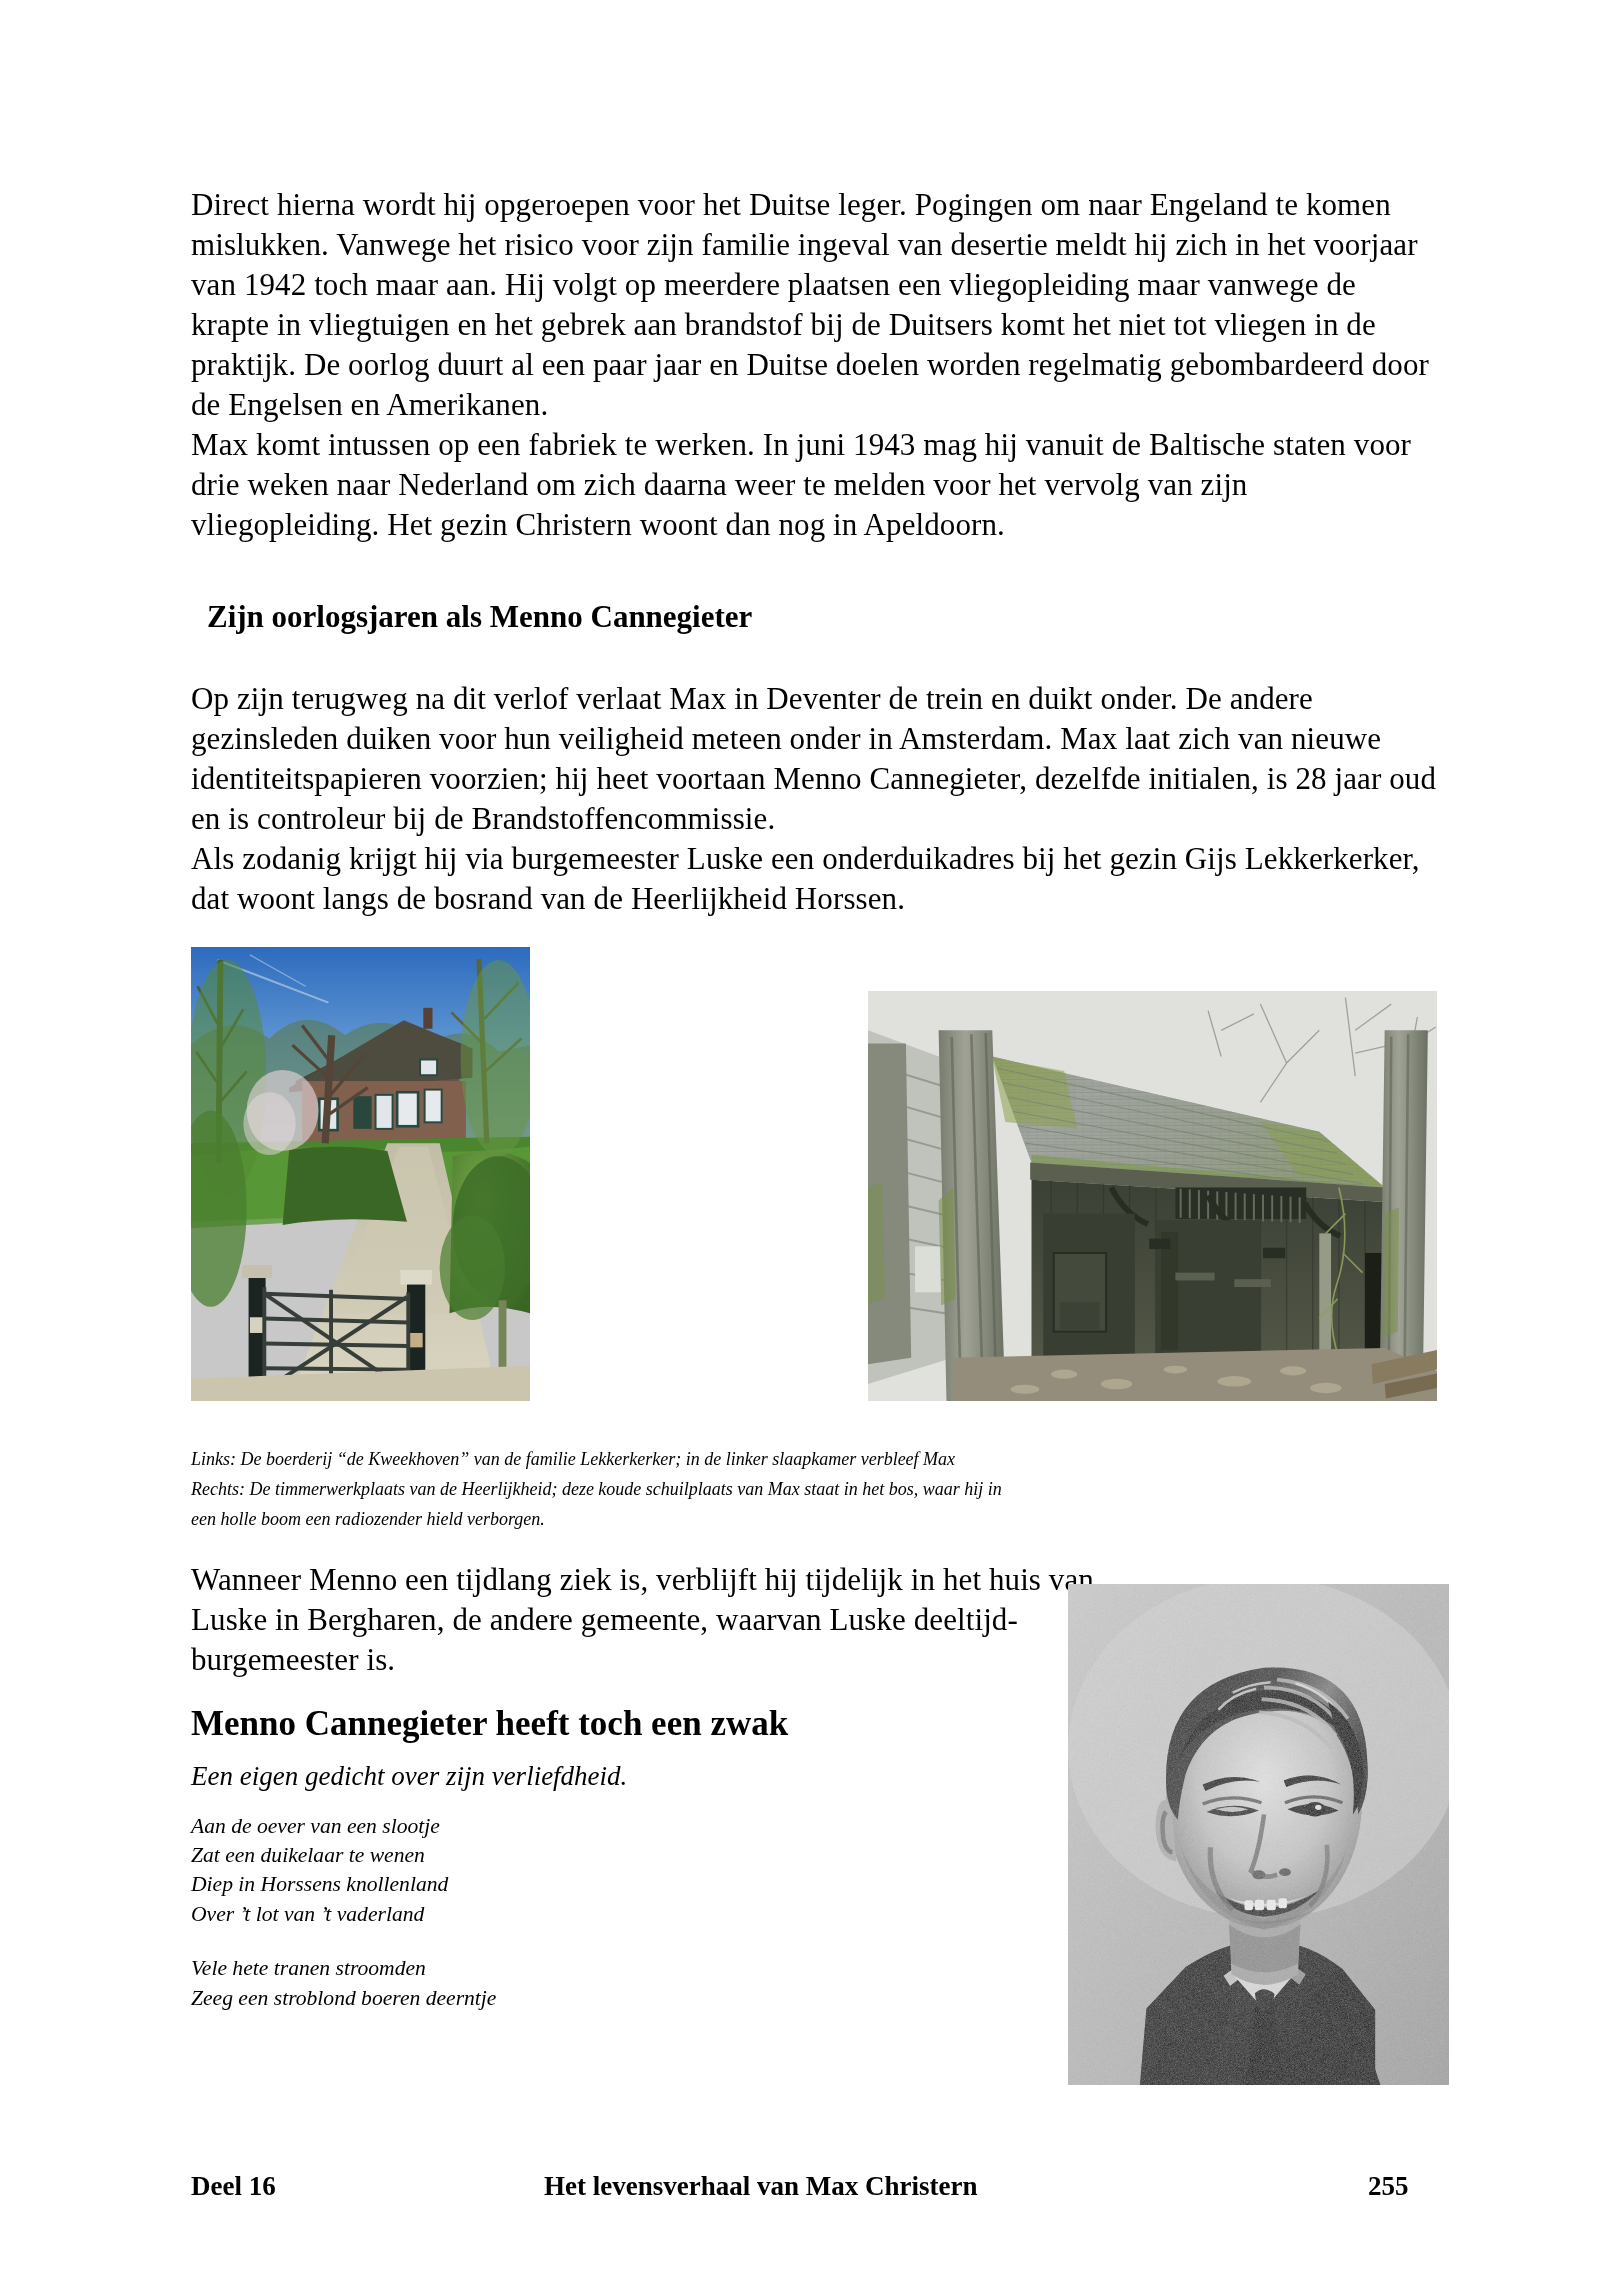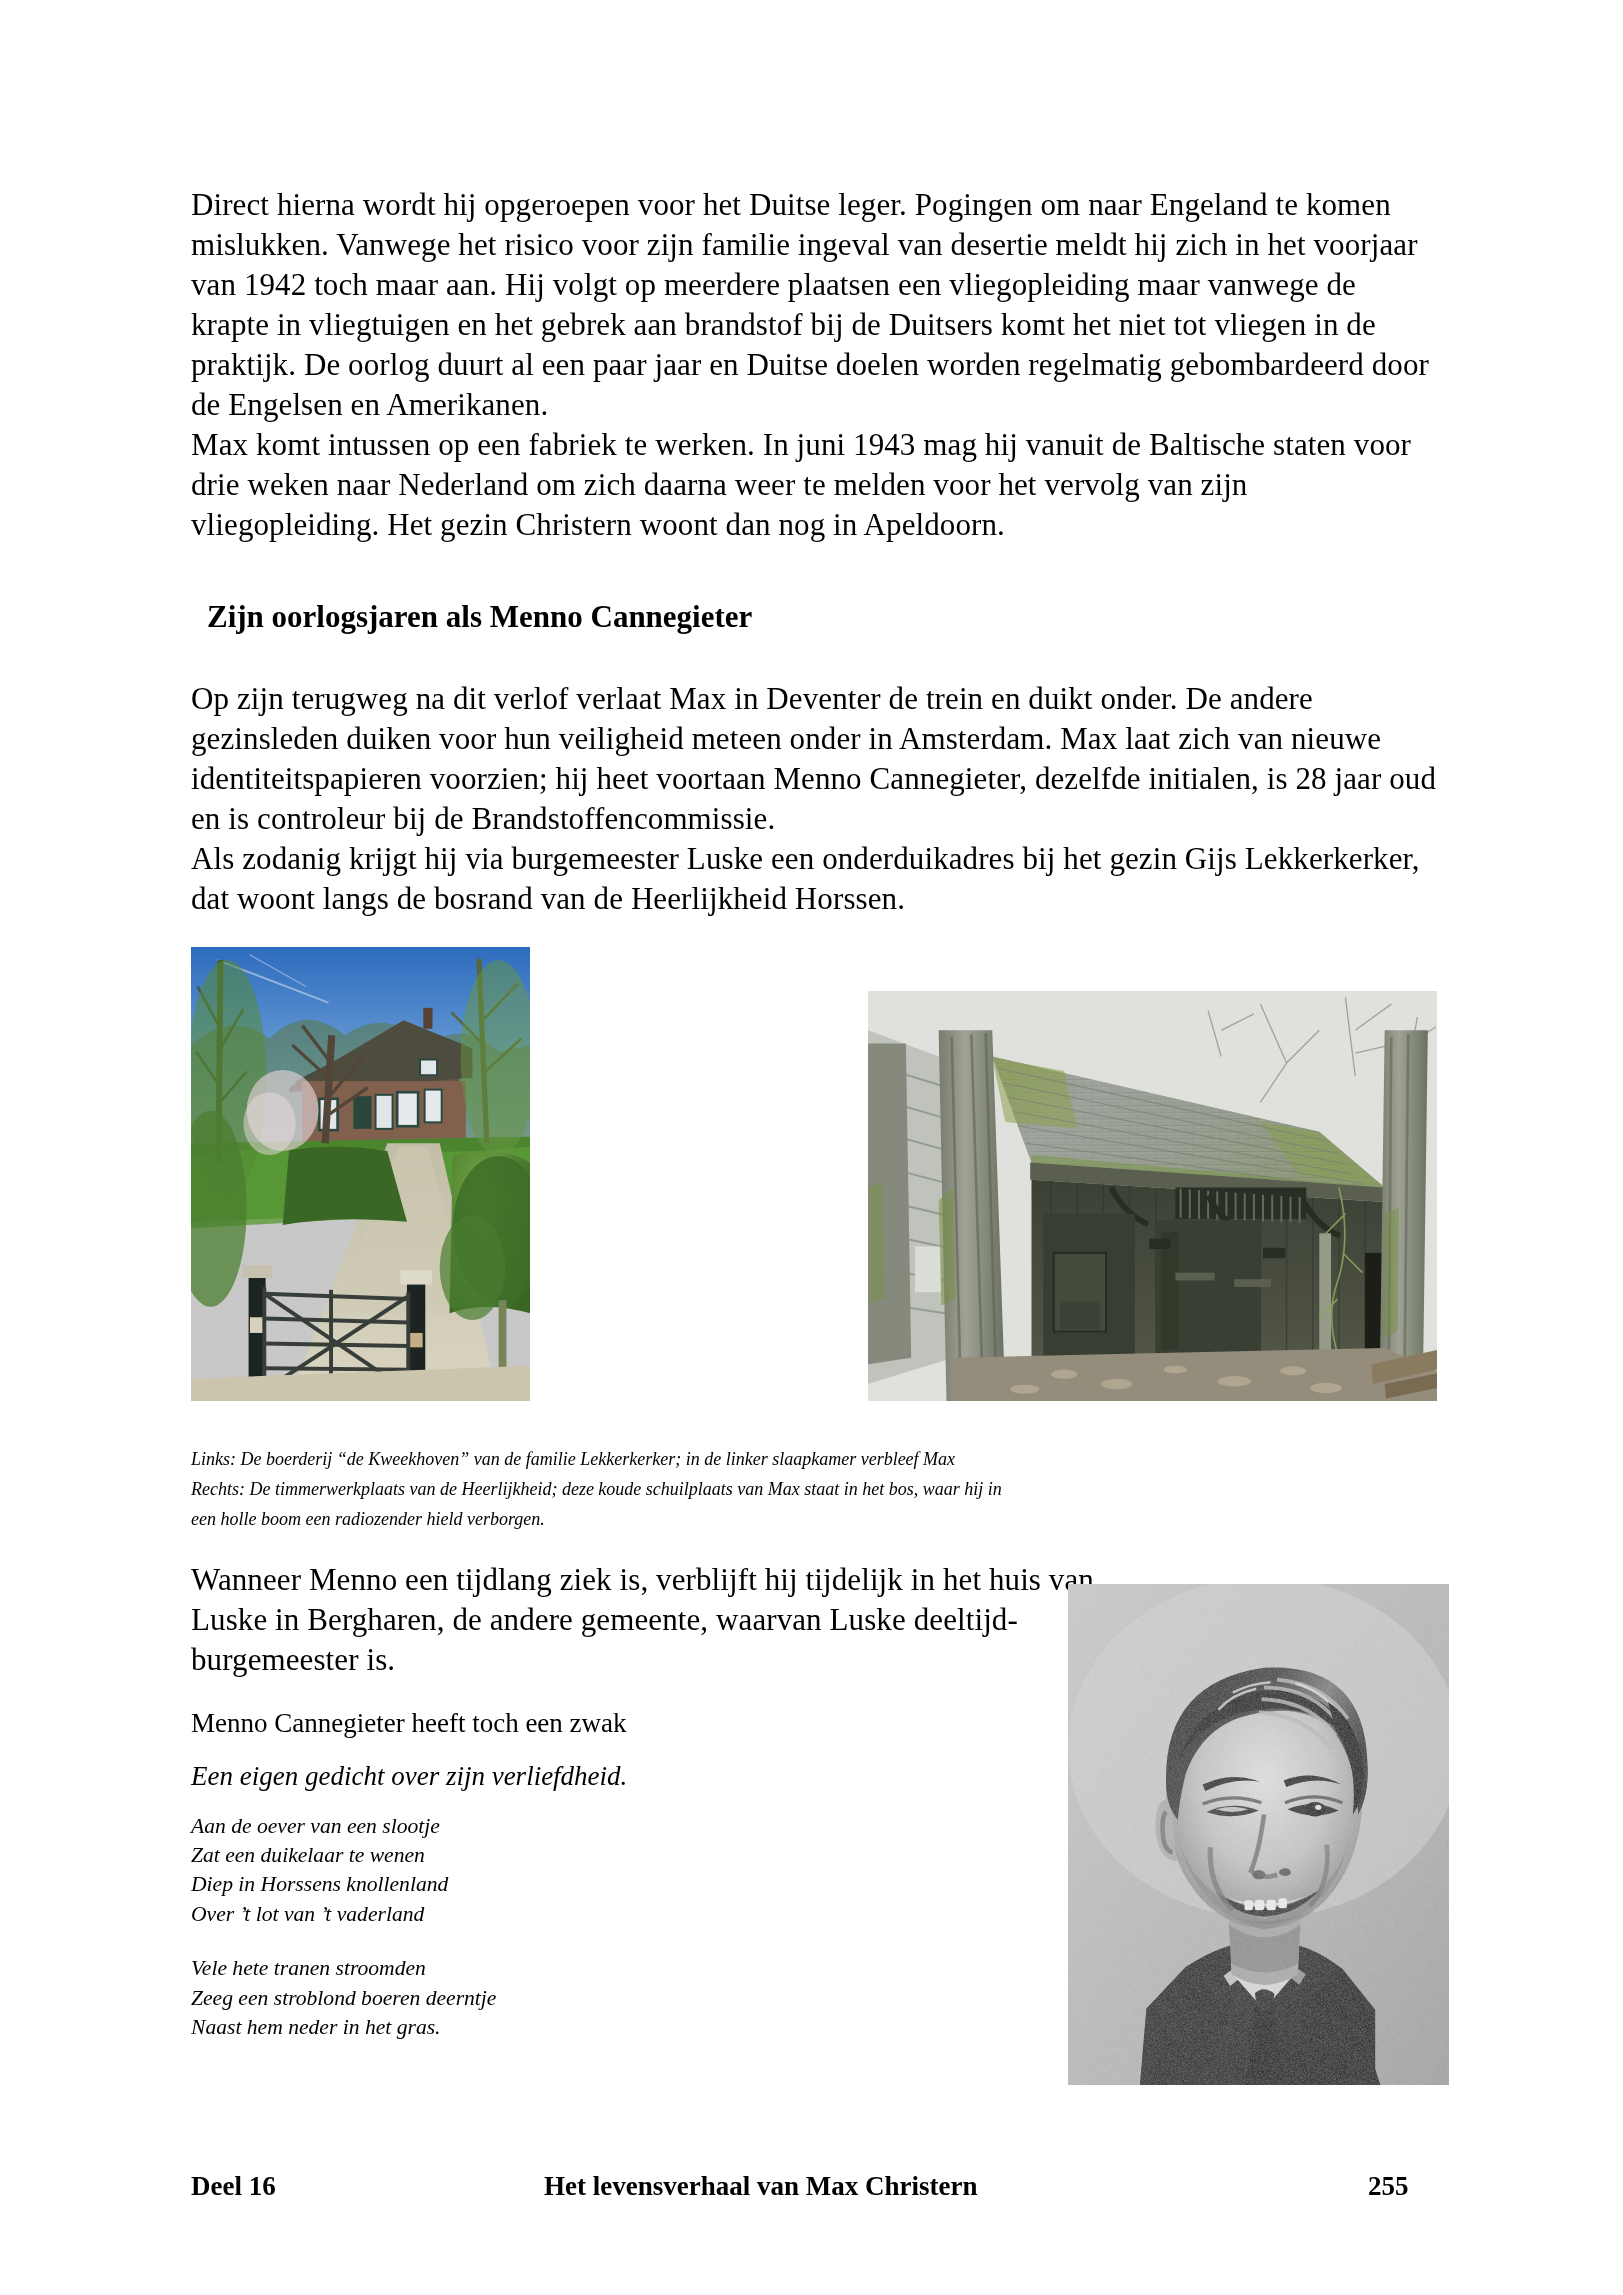--- a/index.html
+++ b/index.html
@@ -101,23 +101,23 @@
 
   .poem {
     margin: 0;
     font-size: 21.6px;
     line-height: 29.4px;
     font-style: italic;
   }
 
   h3.sub-heading {
     margin: 0;
-    font-size: 27px;
+    font-size: 35px;
     line-height: 35px;
-    font-weight: normal;
+    font-weight: bold;
   }
 
   
   .footer {
     position: absolute;
     left: 191px;
     top: 2159px;
     width: 1256px;
     font-size: 27px;
     font-weight: bold;
@@ -446,21 +446,20 @@
       <p class="poem">Zat een duikelaar te wenen</p>
       <p class="poem">Diep in Horssens knollenland</p>
       <p class="poem">Over ’t lot van ’t vaderland</p>
     </div>
 
     <div style="height:25px"></div>
 
     <div class="poem-block">
       <p class="poem">Vele hete tranen stroomden</p>
       <p class="poem">Zeeg een stroblond boeren deerntje</p>
-      <p class="poem">Naast hem neder in het gras.</p>
     </div>
 
     <div id="photo-portrait">
       <svg width="381" height="501" viewBox="0 0 583 765" preserveAspectRatio="none">
         <defs>
           <linearGradient id="bgP" x1="0" y1="0" x2="1" y2="1">
             <stop offset="0%" stop-color="#d8d8d8"></stop>
             <stop offset="60%" stop-color="#c2c2c2"></stop>
             <stop offset="100%" stop-color="#aeaeae"></stop>
           </linearGradient>

